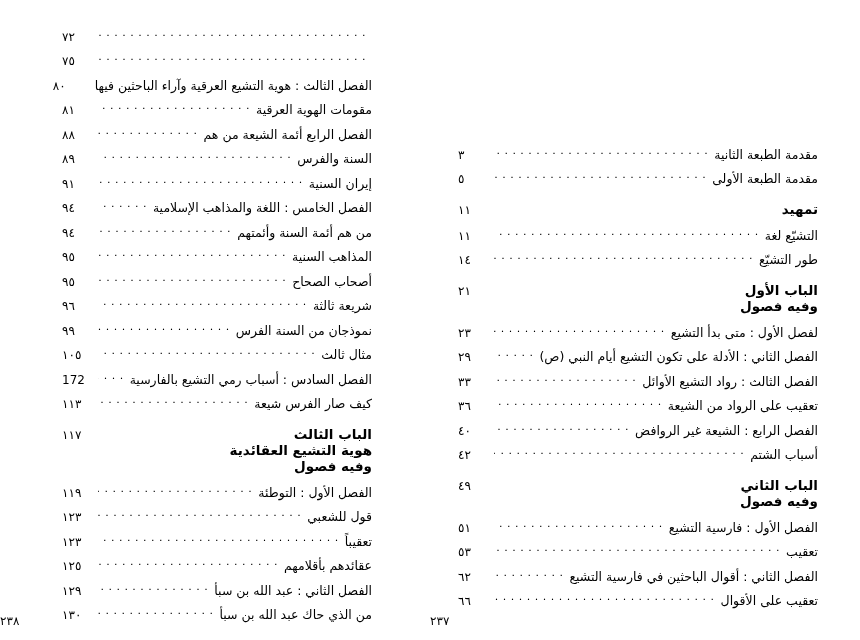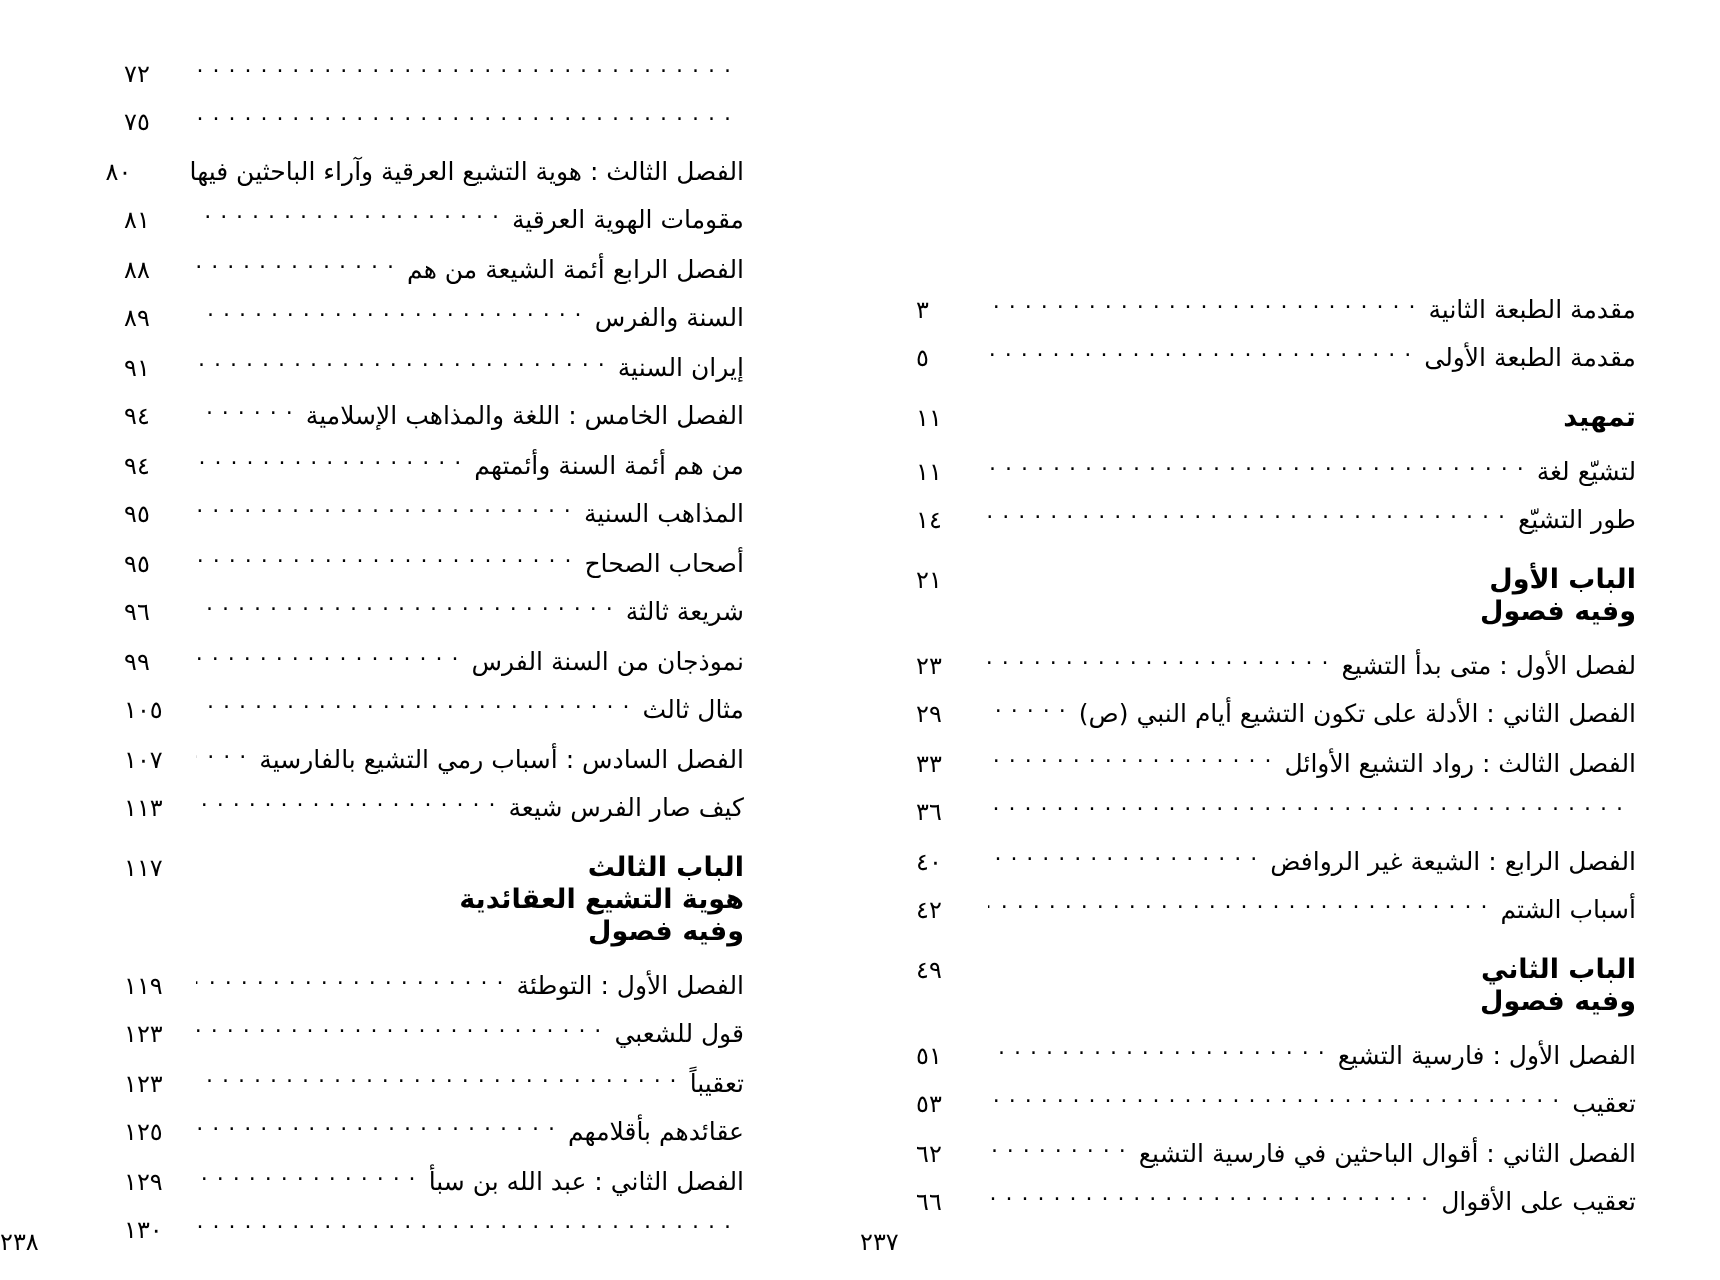--- a/index.html
+++ b/index.html
@@ -182,21 +182,21 @@
           <span class="toc-page">٩٩</span>
         </li>
         <li class="toc-row">
           <span class="toc-title">مثال ثالث</span>
           <span class="toc-dots"></span>
           <span class="toc-page">١٠٥</span>
         </li>
         <li class="toc-row">
           <span class="toc-title">الفصل السادس : أسباب رمي التشيع بالفارسية</span>
           <span class="toc-dots"></span>
-          <span class="toc-page">١٠٧</span>
+          <span class="toc-page">172</span>
         </li>
         <li class="toc-row">
           <span class="toc-title">كيف صار الفرس شيعة</span>
           <span class="toc-dots"></span>
           <span class="toc-page">١١٣</span>
         </li>
         <li class="heading-group">
           <div class="heading-line">
             <span class="lbl">الباب الثالث</span>
             <span class="pg">١١٧</span>
@@ -229,20 +229,21 @@
           <span class="toc-title">عقائدهم بأقلامهم</span>
           <span class="toc-dots"></span>
           <span class="toc-page">١٢٥</span>
         </li>
         <li class="toc-row">
           <span class="toc-title">الفصل الثاني : عبد الله بن سبأ</span>
           <span class="toc-dots"></span>
           <span class="toc-page">١٢٩</span>
         </li>
         <li class="toc-row">
+          <span class="toc-title">من الذي حاك عبد الله بن سبأ</span>
           <span class="toc-dots"></span>
           <span class="toc-page">١٣٠</span>
         </li>
       </ul>
     <div class="folio">٢٣٨</div>
   </div>
 
   <div class="book-page page-right">
     <ul class="toc-list" id="toc-right">
         <li class="toc-row">
@@ -255,21 +256,21 @@
           <span class="toc-dots"></span>
           <span class="toc-page">٥</span>
         </li>
         <li class="heading-group">
           <div class="heading-line">
             <span class="lbl">تمهيد</span>
             <span class="pg">١١</span>
           </div>
         </li>
         <li class="toc-row">
-          <span class="toc-title">لتشيّع لغة</span>
+          <span class="toc-title">التشيّع لغة</span>
           <span class="toc-dots"></span>
           <span class="toc-page">١١</span>
         </li>
         <li class="toc-row">
           <span class="toc-title">طور التشيّع</span>
           <span class="toc-dots"></span>
           <span class="toc-page">١٤</span>
         </li>
         <li class="heading-group">
           <div class="heading-line">
@@ -290,20 +291,21 @@
           <span class="toc-title">الفصل الثاني : الأدلة على تكون التشيع أيام النبي (ص)</span>
           <span class="toc-dots"></span>
           <span class="toc-page">٢٩</span>
         </li>
         <li class="toc-row">
           <span class="toc-title">الفصل الثالث : رواد التشيع الأوائل</span>
           <span class="toc-dots"></span>
           <span class="toc-page">٣٣</span>
         </li>
         <li class="toc-row">
+          <span class="toc-title">تعقيب على الرواد من الشيعة</span>
           <span class="toc-dots"></span>
           <span class="toc-page">٣٦</span>
         </li>
         <li class="toc-row">
           <span class="toc-title">الفصل الرابع : الشيعة غير الروافض</span>
           <span class="toc-dots"></span>
           <span class="toc-page">٤٠</span>
         </li>
         <li class="toc-row">
           <span class="toc-title">أسباب الشتم</span>

